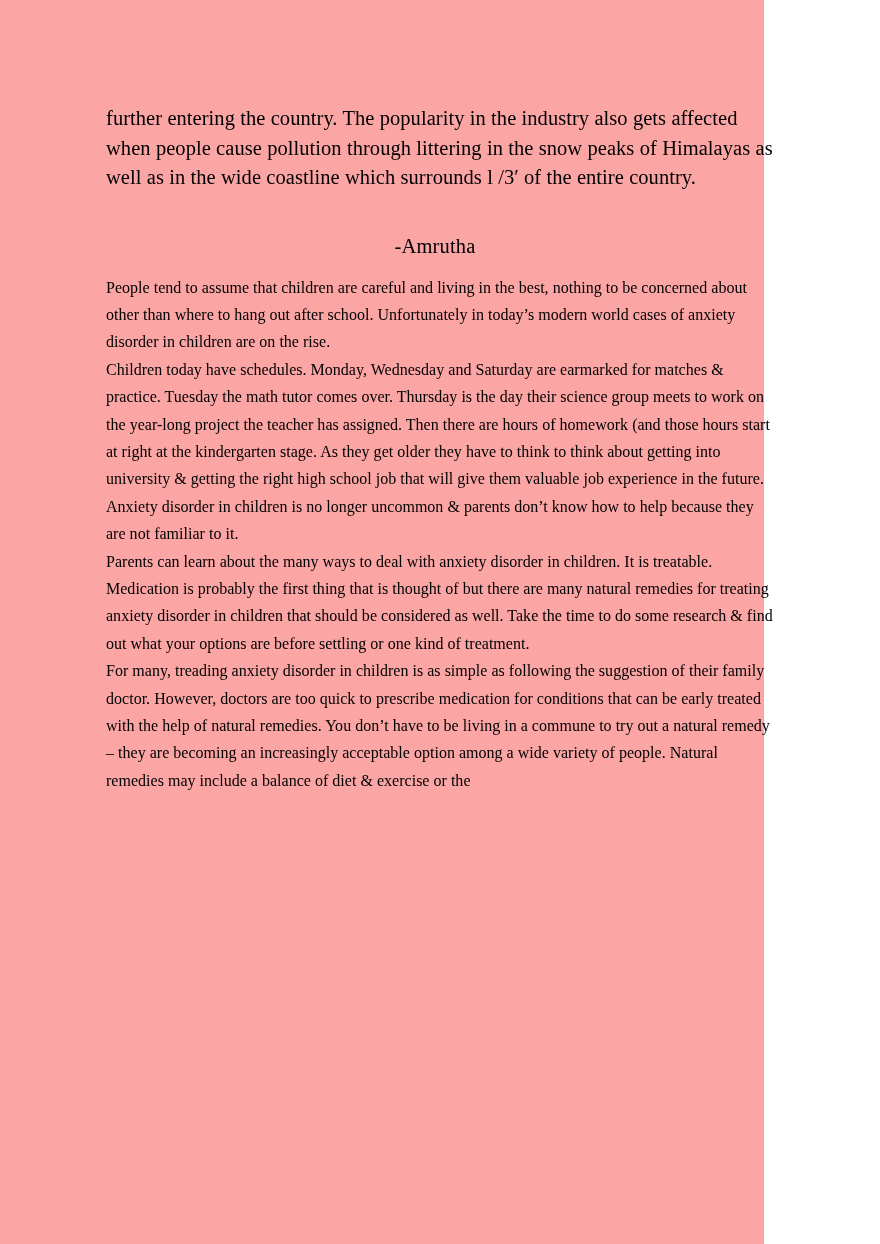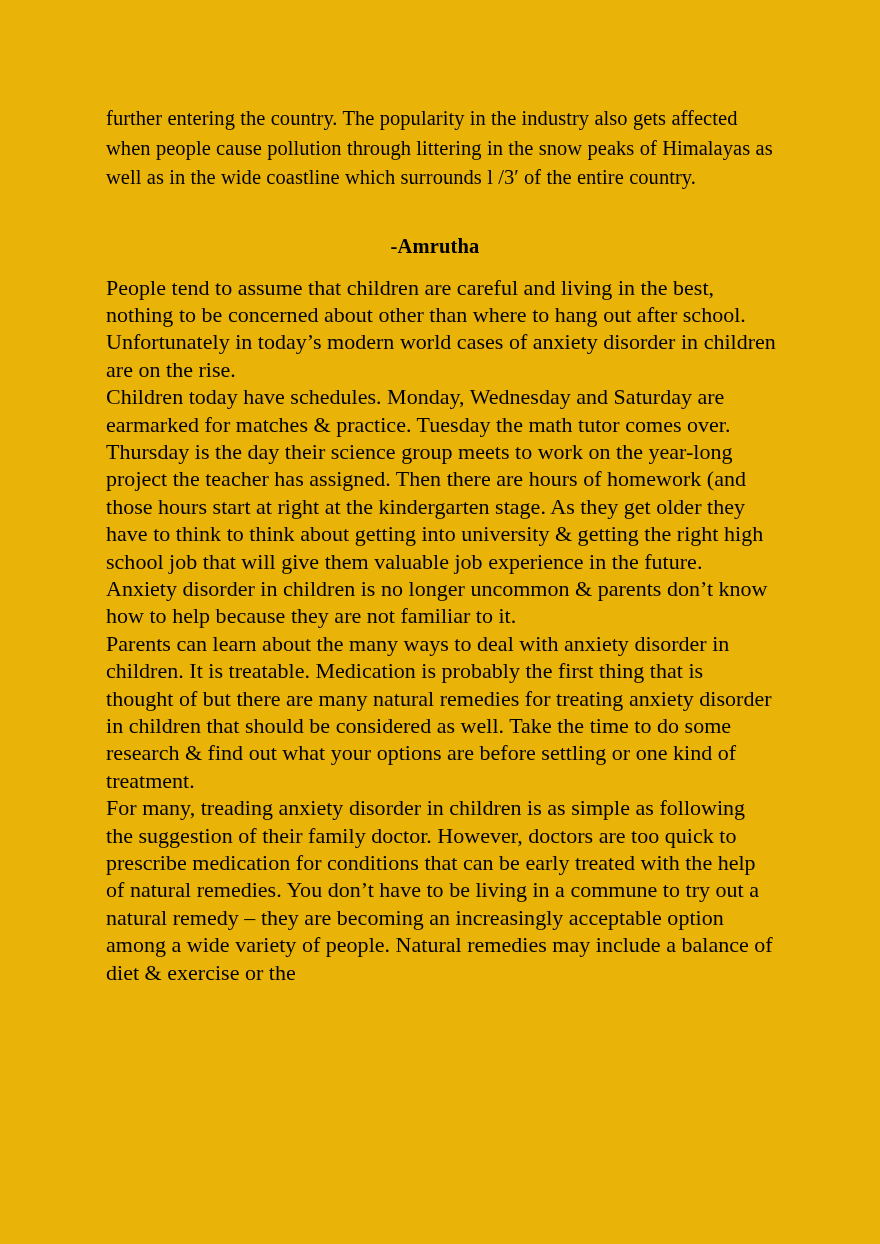--- a/index.html
+++ b/index.html
@@ -11,23 +11,23 @@
   body {
     width: 880px;
     height: 1244px;
     overflow: hidden;
     font-family: "Liberation Serif", "DejaVu Serif", serif;
     color: #000000;
     -webkit-font-smoothing: antialiased;
   }
   .page {
     position: relative;
-    width: 880px;
+    width: 764px;
     height: 1244px;
-    background: #eab308;
+    background: #fca5a5;
     box-sizing: border-box;
   }
   .content {
     position: absolute;
     left: 106px;
     top: 104px;
     width: 670px;
   }
 
   
@@ -46,33 +46,33 @@
     font-weight: bold;
     text-align: center;
     line-height: 27px;
     margin: 0;
     padding-top: 7px;
     letter-spacing: 0.15px;
     text-indent: -24px;
   }
   .doc-byline {
     font-size: 20.5px;
-    font-weight: bold;
+    font-weight: normal;
     text-align: center;
     line-height: 27px;
     margin: 0;
     padding-top: 23px;
     padding-bottom: 14px;
     letter-spacing: 0.15px;
     text-indent: -12px;
   }
 
   
   .body-block {
-    font-size: 22px;
+    font-size: 16px;
     line-height: 27.4px;
     margin: 0;
     text-align: left;
     letter-spacing: 0.02px;
   }
   .body-block p {
     margin: 0;
   }
 </style>
 </head>

